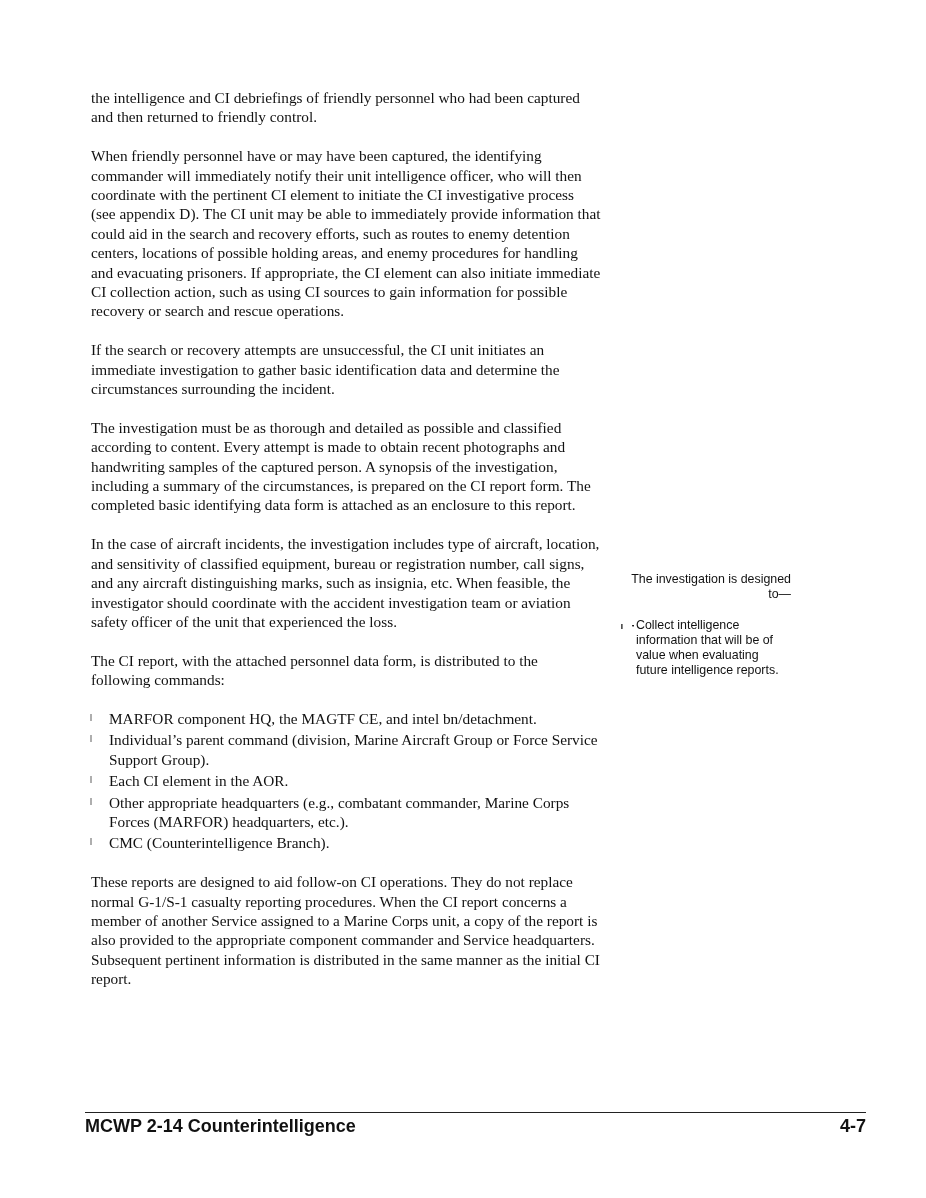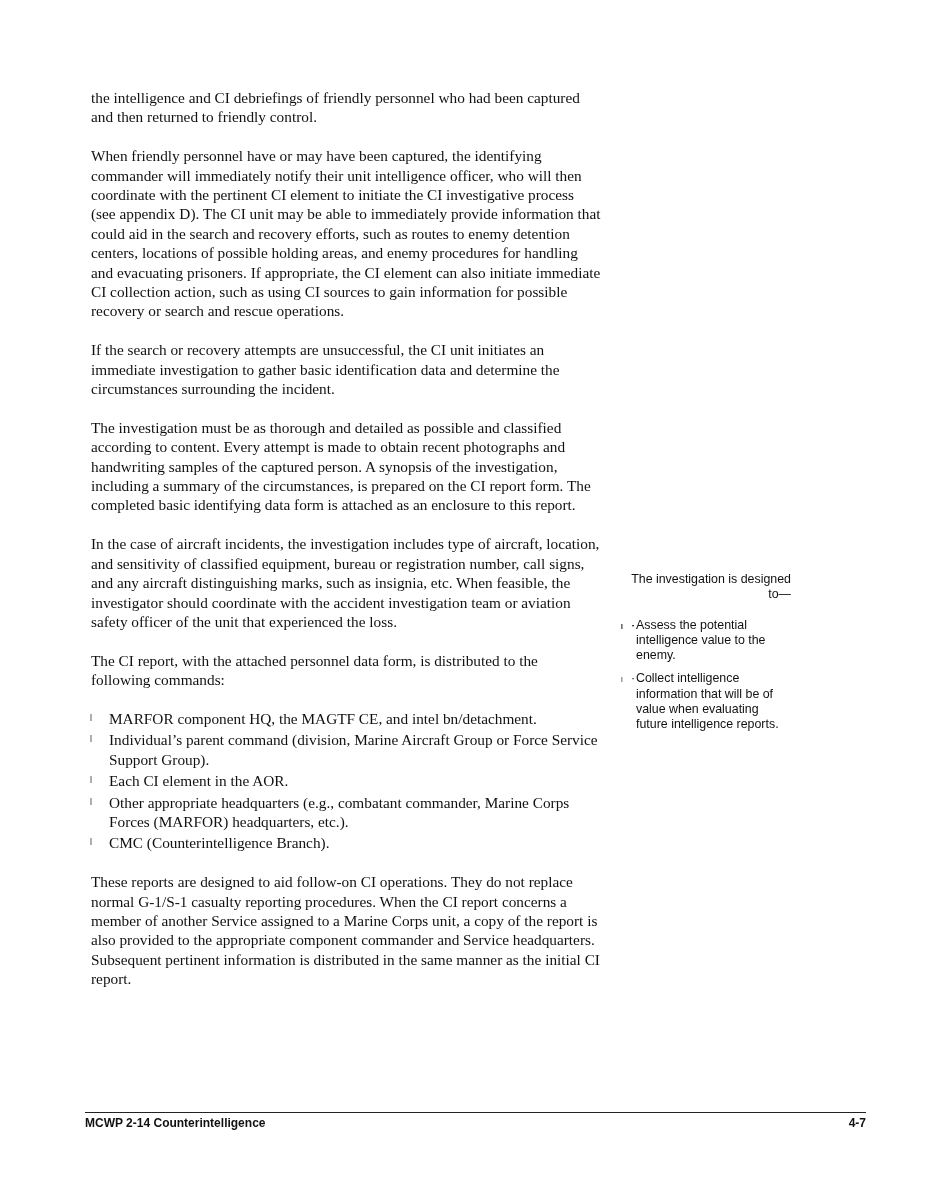--- a/index.html
+++ b/index.html
@@ -9,21 +9,21 @@
   .blist { list-style:none; margin:0 0 19.4px 0; padding:0; }
   .blist li { position:relative; padding-left:18px; margin:0 0 2px 0; }
   .blist li .mark { position:absolute; left:-1px; top:0; font-size:9px; color:#333; font-family:"Liberation Sans", sans-serif; }
   .side { position:absolute; left:621px; top:572px; width:170px; font-family:"Liberation Sans", sans-serif; font-size:12.4px; line-height:15.3px; }
   .side .head { margin:0 0 15px 0;text-align:right; }
   .side ul { list-style:none; margin:0; padding:0; }
   .side li { position:relative; padding-left:15px; margin:0 0 8px 0; }
   .side li .mark { position:absolute; left:0; top:1px; font-size:8px; color:#333; }
   .side li .dot { position:absolute; left:10px; top:0; }
   .footer-rule { position:absolute; left:85px; top:1112px; width:781px; height:1px; background:#222; }
-  .footer { position:absolute; left:85px; top:1116px; width:781px; font-family:"Liberation Sans", sans-serif; font-weight:bold; font-size:12px; display:flex; justify-content:space-between; }
+  .footer { position:absolute; left:85px; top:1116px; width:781px; font-family:"Liberation Sans", sans-serif; font-weight:bold; font-size:18px; display:flex; justify-content:space-between; }
 </style>
 </head>
 <body>
 
 <div class="main">
   <p>the intelligence and CI debriefings of friendly personnel who had been captured and then returned to friendly control.</p>
   <p>When friendly personnel have or may have been captured, the identifying commander will immediately notify their unit intelligence officer, who will then coordinate with the pertinent CI element to initiate the CI investigative process (see appendix D). The CI unit may be able to immediately provide information that could aid in the search and recovery efforts, such as routes to enemy detention centers, locations of possible holding areas, and enemy procedures for handling and evacuating prisoners. If appropriate, the CI element can also initiate immediate CI collection action, such as using CI sources to gain information for possible recovery or search and rescue operations.</p>
   <p>If the search or recovery attempts are unsuccessful, the CI unit initiates an immediate investigation to gather basic identification data and determine the circumstances surrounding the incident.</p>
   <p>The investigation must be as thorough and detailed as possible and classified according to content. Every attempt is made to obtain recent photographs and handwriting samples of the captured person. A synopsis of the investigation, including a summary of the circumstances, is prepared on the CI report form. The completed basic identifying data form is attached as an enclosure to this report.</p>
   <p>In the case of aircraft incidents, the investigation includes type of aircraft, location, and sensitivity of classified equipment, bureau or registration number, call signs, and any aircraft distinguishing marks, such as insignia, etc. When feasible, the investigator should coordinate with the accident investigation team or aviation safety officer of the unit that experienced the loss.</p>
@@ -35,21 +35,21 @@
     <li><span class="mark">l</span><span>Other appropriate headquarters (e.g., combatant commander, Marine Corps Forces (MARFOR) headquarters, etc.).</span></li>
     <li><span class="mark">l</span><span>CMC (Counterintelligence Branch).</span></li>
   </ul>
   <p>These reports are designed to aid follow-on CI operations. They do not replace normal G-1/S-1 casualty reporting procedures. When the CI report concerns a member of another Service assigned to a Marine Corps unit, a copy of the report is also provided to the appropriate component commander and Service headquarters. Subsequent pertinent information is distributed in the same manner as the initial CI report.</p>
 </div>
 
 <div class="side">
   <div class="head">The investigation is designed to—</div>
   <ul>
     <li><span class="mark">l</span><span class="dot">·</span></li>
-    <li><span class="mark">l</span><span class="dot">·</span><span>Assess the potential intelligence value to the enemy.</span></li>
+    <li><span class="mark">l</span><span class="dot">·</span></li>
     <li><span class="mark">l</span><span class="dot">·</span><span>Collect intelligence information that will be of value when evaluating future intelligence reports.</span></li>
   </ul>
 </div>
 
 <div class="footer-rule"></div>
 <div class="footer">
   <span>MCWP 2-14 Counterintelligence</span>
   <span>4-7</span>
 </div>
 

